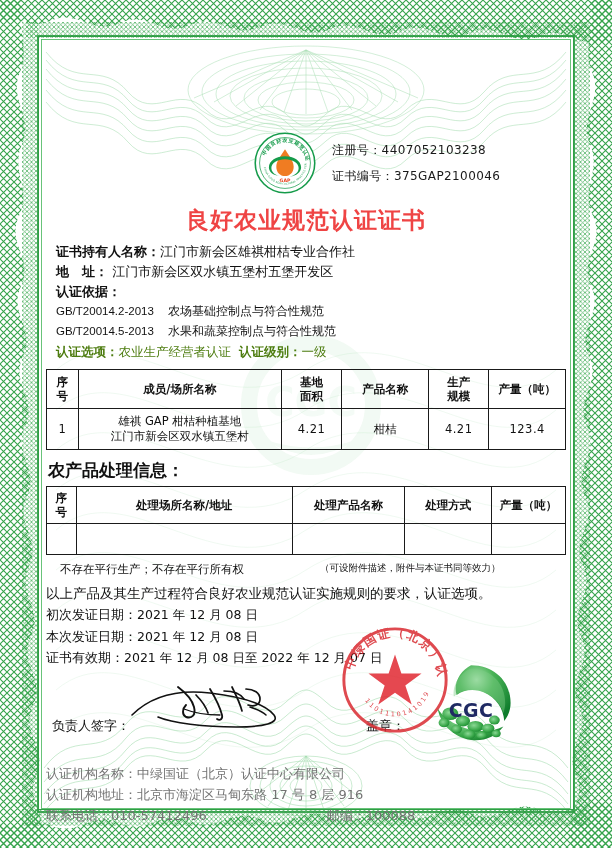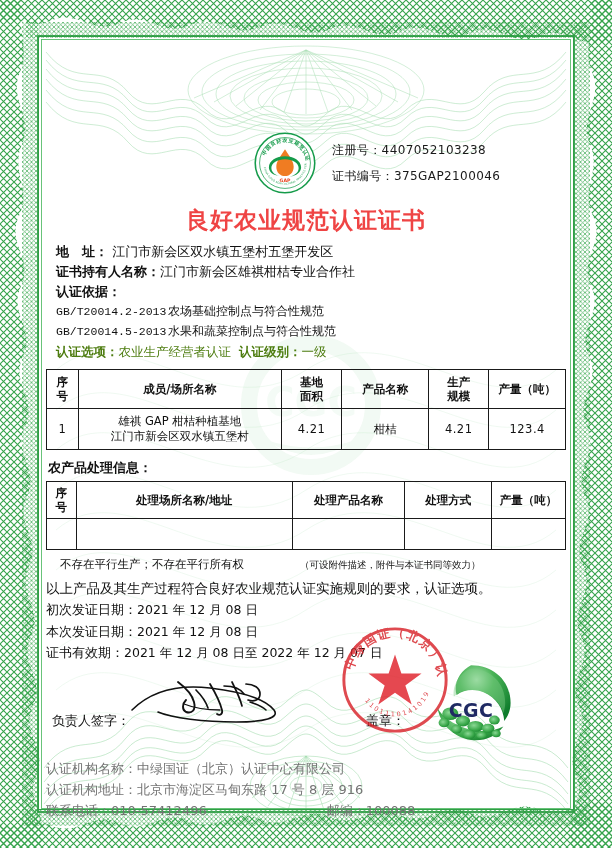--- a/index.html
+++ b/index.html
@@ -66,21 +66,21 @@
   .line.indent2{padding-left:10px;}
   .lbl{font-weight:bold;}
 
   .std-line{
     font-size:12px;color:#111;line-height:19.5px;padding-left:10px;
     font-family:"DejaVu Serif","Liberation Serif",serif;
     white-space:nowrap;
   }
   .std-code{
     display:inline-block;width:112px;
-    font-family:Liberation Mono, monospace;
+    font-family:Liberation Sans, sans-serif;
     font-size:11.5px;
   }
   .opt-line{
     font-size:12.5px;color:#4d7c0f;line-height:22px;padding-left:10px;
     font-family:"DejaVu Serif","Liberation Serif",serif;white-space:nowrap;
   }
   .opt-line b{font-family:"DejaVu Sans","Liberation Sans",sans-serif;font-size:12.5px;}
 
   
   table{
@@ -100,35 +100,35 @@
   .tbl1 th.c2{width:196px;}
   .tbl1 th.c3{width:56px;}
   .tbl1 th.c4{width:82px;}
   .tbl1 th.c5{width:56px;}
   .tbl1 th.c6{width:72px;}
   .hrow th{height:34px;line-height:14px;}
   .drow td{height:36px;line-height:15px;}
   .num-cell{font-family:"DejaVu Sans","Liberation Sans",sans-serif;letter-spacing:.5px;}
 
   .sec-label{
-    font-size:13px;color:#111;font-weight:bold;margin-top:9px;padding-left:2px;
+    font-size:17px;color:#111;font-weight:bold;margin-top:9px;padding-left:2px;
   }
   .tbl2{margin-top:4px;}
   .tbl2 th.d1{width:28px;}
   .tbl2 th.d2{width:230px;}
   .tbl2 th.d3{width:118px;}
   .tbl2 th.d4{width:90px;}
   .tbl2 th.d5{width:74px;}
   .tbl2 .hrow th{height:32px;}
   .tbl2 .erow td{height:26px;}
 
   .note-row{
     margin-top:7px;font-size:11.5px;color:#111;
     font-family:"DejaVu Serif","Liberation Serif",serif;
-    display:flex;align-items:flex-end;
+    display:flex;align-items:flex-start;gap:20px;
   }
   .note-left{padding-left:14px;}
   .note-right{margin-left:56px;font-size:9.5px;}
 
   .statement{
     margin-top:5px;font-size:13.5px;color:#111;line-height:22px;white-space:nowrap;
   }
   .date-line{
     font-size:13px;color:#111;line-height:21.5px;white-space:nowrap;
   }
@@ -402,25 +402,25 @@
           <span>证书编号：</span><span>375GAP2100046</span>
         </div>
       </div>
     </div>
 
     <div class="title">良好农业规范认证证书</div>
 
     <div class="body-block">
 
       <div class="line indent2">
+        <span class="lbl">证书持有人名称：</span><span>江门市新会区雄祺柑桔专业合作社</span>
+      </div>
+
+      <div class="line indent2">
         <span class="lbl">地　址：</span>&nbsp;<span>江门市新会区双水镇五堡村五堡开发区</span>
-      </div>
-
-      <div class="line indent2">
-        <span class="lbl">证书持有人名称：</span><span>江门市新会区雄祺柑桔专业合作社</span>
       </div>
 
       <div class="line indent2">
         <span class="lbl">认证依据：</span>
       </div>
 
       <div class="std-line">
         <span class="std-code">GB/T20014.2-2013</span><span>农场基础控制点与符合性规范</span>
       </div>
       <div class="std-line">

